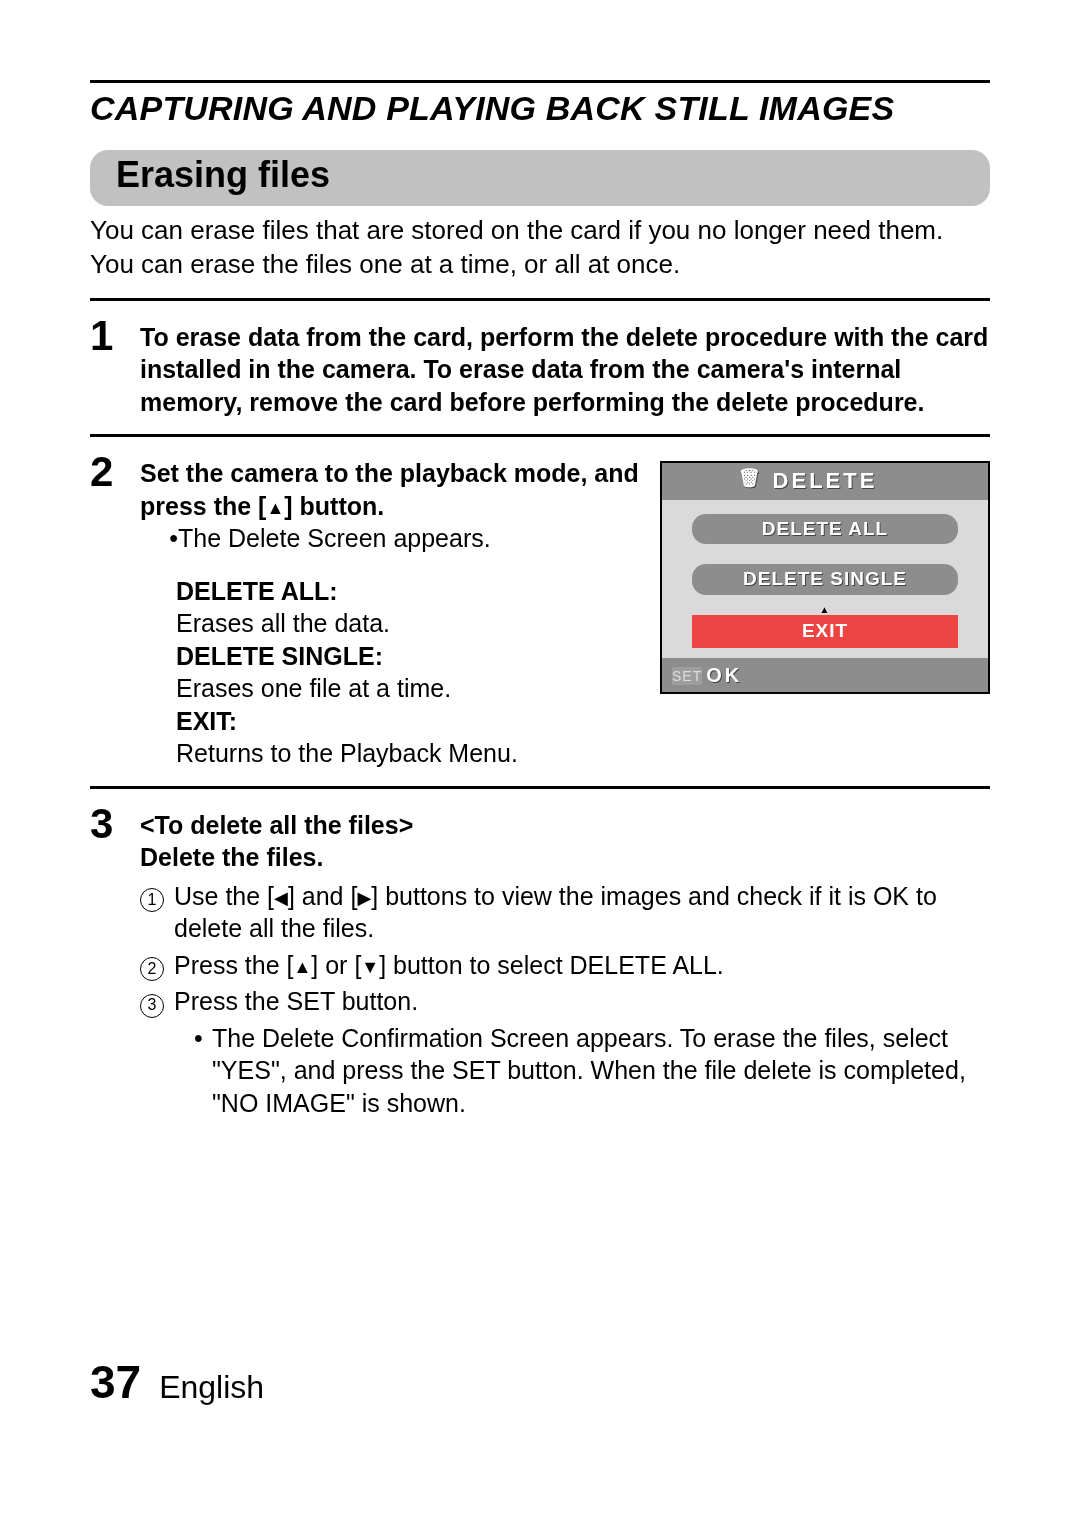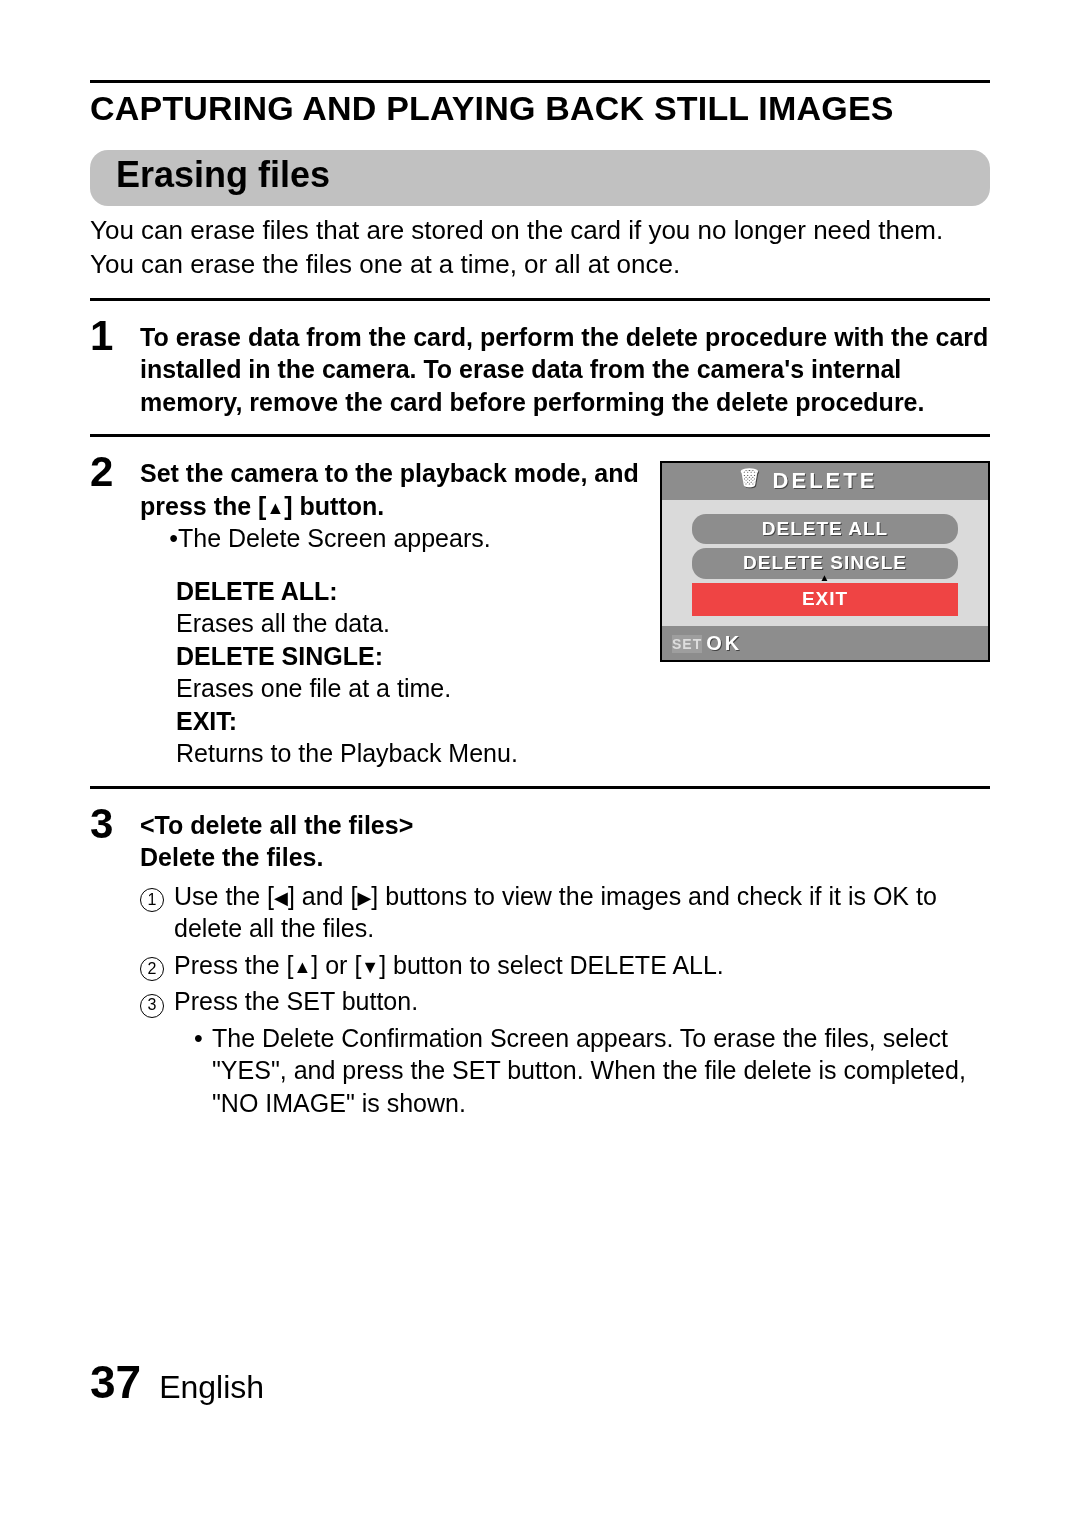--- a/index.html
+++ b/index.html
@@ -1,43 +1,43 @@
 <!DOCTYPE html>
 <html><head>
 <meta charset="utf-8">
 <style>
   html,body{margin:0;padding:0;background:#fff;}
   body{width:1080px;height:1521px;font-family:Helvetica,Arial,sans-serif;color:#000;position:relative;}
   .page{padding:80px 90px 0 90px;}
   .hr-top{border-top:3.5px solid #000;height:0;margin:0 0 6px 0;}
   .hr-med{border-top:3px solid #000;height:0;margin:16px 0 14px 0;}
-  .page-title{font-size:34px;font-weight:700;letter-spacing:.2px;margin:4px 0 22px 0;}
+  .page-title{font-size:34px;font-weight:700;letter-spacing:.2px;margin:4px 0 22px 0;font-style:italic;}
   .section-bar{background:#c1c1c1;border-radius:18px;padding:4px 24px 10px 26px;font-size:36px;font-weight:700;}
   .intro{font-size:26px;line-height:1.3;margin:8px 0 0 0;}
   .step{display:flex;align-items:flex-start;}
   .step-num{font-size:42px;font-weight:700;width:50px;line-height:1;}
   .step-body{flex:1;font-size:25px;line-height:1.3;padding-top:6px;}
   .bold{font-weight:700;}
   .bul{padding-left:18px;text-align:right;}
   .bul-item{display:flex;}
   .bul-item::before{content:"•";width:20px;flex:none;}
   .defs{padding-left:36px;margin-top:20px;}
   .two-col{display:flex;}
   .left-col{flex:1;}
   .right-col{width:330px;padding-top:4px;}
   
   .lcd{border:2px solid #000;}
   .lcd-title{background:#8d8d8d;color:#fff;font-weight:700;text-align:center;letter-spacing:3px;padding:4px 0;font-size:22px;text-shadow:1px 1px 0 #444;position:relative;}
   .trash{position:absolute;left:76px;top:4px;font-size:18px;color:#fff;text-shadow:1px 1px 0 #444;}
   .lcd-mid{background:#dadada;padding:14px 30px 10px 30px;}
-  .opt{background:#8d8d8d;color:#fff;font-weight:700;text-align:center;letter-spacing:1px;font-size:19px;padding:3px 0;margin-bottom:4px;text-shadow:1px 1px 0 #444;border-radius:14px;}
+  .opt{background:#8d8d8d;color:#fff;font-weight:700;text-align:center;letter-spacing:1px;font-size:19px;padding:3px 0;margin-bottom:20px;text-shadow:1px 1px 0 #444;border-radius:14px;}
   .opt-exit{background:#ef4444;color:#fff;font-weight:700;text-align:center;letter-spacing:1px;font-size:19px;padding:4px 0;position:relative;}
   .opt-exit::before{content:"▲";position:absolute;left:0;right:0;top:-12px;font-size:10px;color:#000;text-align:center;}
   .lcd-foot{background:#8d8d8d;color:#fff;font-weight:700;letter-spacing:3px;font-size:20px;padding:4px 10px;text-shadow:1px 1px 0 #444;}
-  .setbox{display:inline-block;background:rgba(255,255,255,.15);font-size:14px;letter-spacing:1px;vertical-align:1px;text-shadow:none;color:#ddd;font-weight:700;margin-right:4px;}
+  .setbox{display:inline-block;background:rgba(255,255,255,.15);font-size:14px;letter-spacing:1px;vertical-align:1px;text-shadow:none;color:#ddd;font-weight:400;margin-right:4px;}
   
   .clist{padding-left:0;margin:6px 0 0 0;}
   .crow{display:flex;margin-bottom:4px;}
   .cnum{width:34px;flex:none;}
   .cnum span{display:inline-flex;width:22px;height:22px;border:1.5px solid #000;border-radius:50%;align-items:center;justify-content:center;font-size:16px;}
   .sub-bul{padding-left:20px;margin-top:4px;}
   .sub-bul .bul-item::before{content:"•";width:18px;}
   .tri{display:inline-block;font-size:18px;line-height:1;vertical-align:1px;}
   .footer{position:absolute;left:90px;bottom:112px;font-size:32px;}
   .footer .pn{font-size:46px;font-weight:700;margin-right:18px;}

